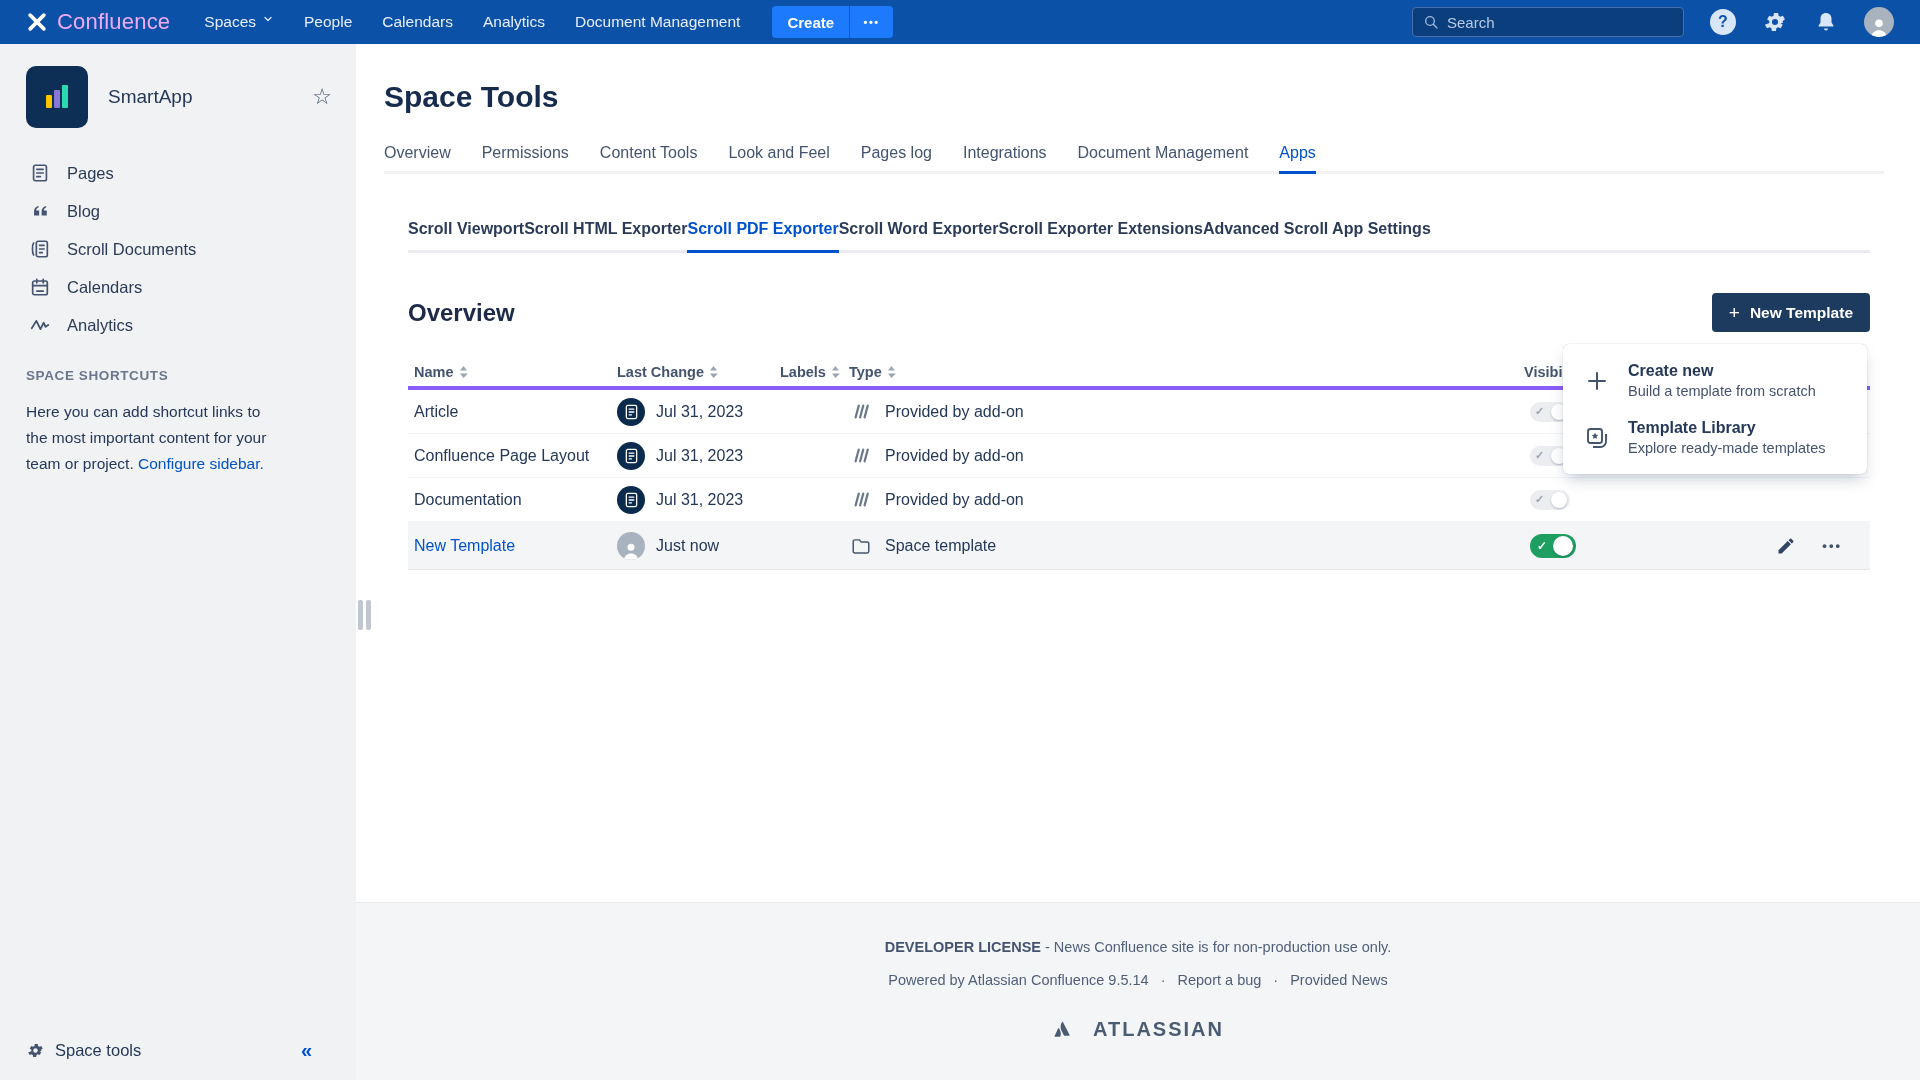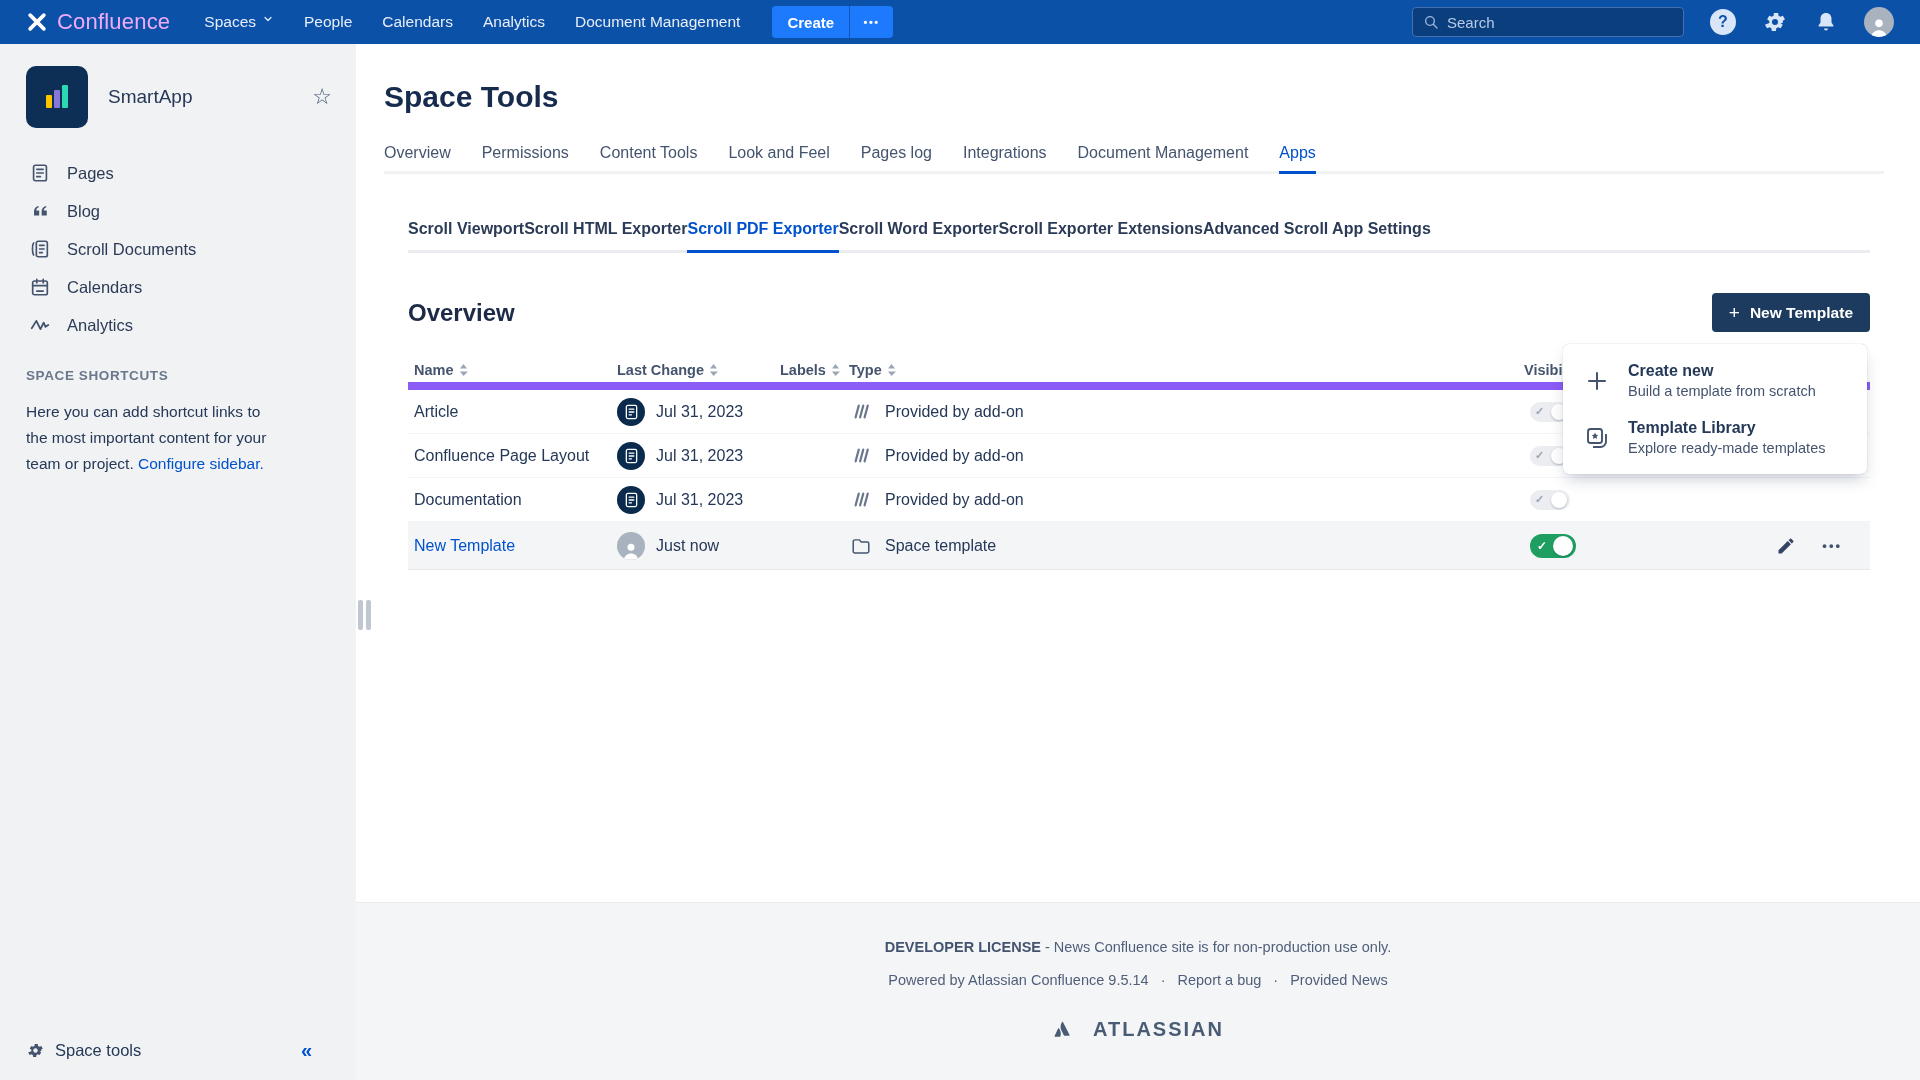--- a/index.html
+++ b/index.html
@@ -69,21 +69,21 @@
 
   .section{padding-left:24px;padding-right:14px}
   .templates-row{display:flex;align-items:center;justify-content:space-between;margin-top:40px}
   .templates-row h2{font-size:24px;font-weight:700;color:#1D2B49}
   .new-template-btn{background:var(--btn-navy);color:#fff;font-size:15.5px;font-weight:600;border:none;border-radius:4px;
                     height:39px;padding:0 17px;display:flex;align-items:center;gap:10px;cursor:pointer;font-family:inherit}
   .new-template-btn .plus{font-size:19px;font-weight:400;line-height:1}
 
   
   .tmpl-table{margin-top:26px}
-  .thead{display:flex;align-items:center;height:32px;border-bottom:8px solid #8b5cf6}
+  .thead{display:flex;align-items:center;height:32px;border-bottom:4px solid #8b5cf6}
   .th{display:flex;align-items:center;gap:5px;font-size:14.5px;font-weight:700;color:var(--text-secondary);cursor:pointer}
   .col-name{width:206px;padding-left:6px}
   .col-change{width:163px;padding-left:3px;display:flex;align-items:center}
   .col-labels{width:70px;padding-left:3px}
   .col-type{width:670px;padding-left:2px;display:flex;align-items:center}
   .col-vis{flex:1;display:flex;align-items:center;padding-left:7px}
   .trow{display:flex;align-items:center;height:44px;border-bottom:1px solid #F3F4F6;font-size:16px;color:var(--text-primary)}
   .trow.highlight{background:#F4F5F7;height:48px;border-bottom:1px solid #E4E6EA}
   .trow .col-vis{padding-left:13px}
   .name-link{color:var(--link-blue);cursor:pointer}

